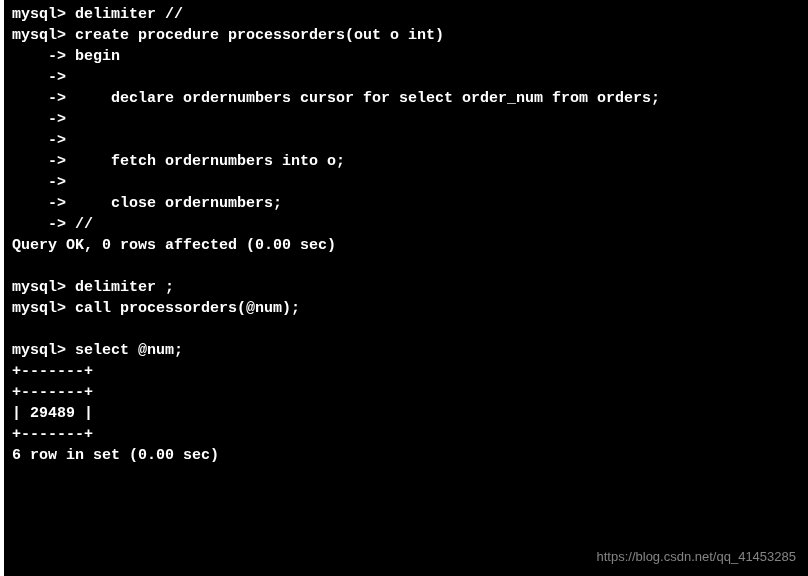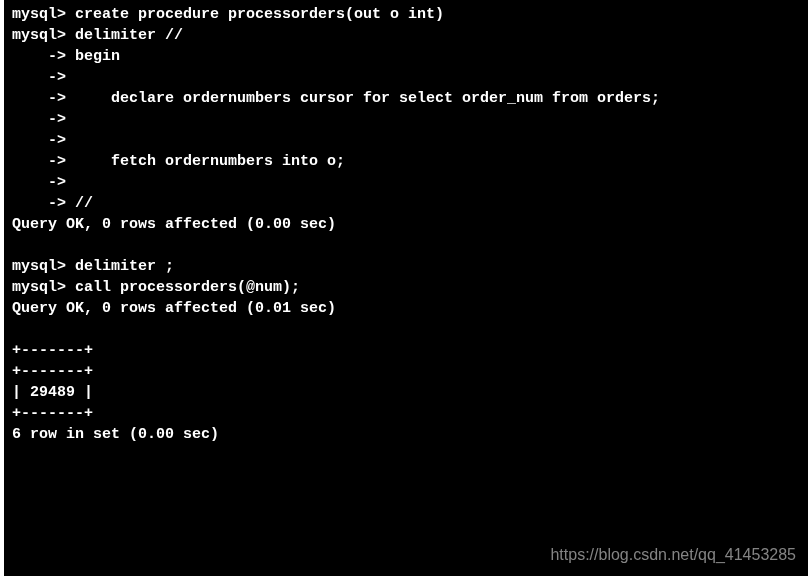--- a/index.html
+++ b/index.html
@@ -19,45 +19,46 @@
     .line {
       white-space: pre;
       font-weight: bold;
     }
     .watermark {
       position: absolute;
       bottom: 10px;
       right: 12px;
       color: #b0b0b0;
       font-family: Arial, sans-serif;
-      font-size: 16px;
+      font-size: 13px;
       font-weight: normal;
       opacity: 0.75;
     }
   </style>
 </head>
 <body>
 
 <div id="terminal-container">
+    <div class="line">mysql&gt; delimiter //</div>
     <div class="line">mysql&gt; create procedure processorders(out o int)</div>
-    <div class="line">mysql&gt; delimiter //</div>
     <div class="line">    -&gt; begin</div>
     <div class="line">    -&gt;</div>
     <div class="line">    -&gt;     declare ordernumbers cursor for select order_num from orders;</div>
     <div class="line">    -&gt;</div>
     <div class="line">    -&gt;</div>
     <div class="line">    -&gt;     fetch ordernumbers into o;</div>
     <div class="line">    -&gt;</div>
+    <div class="line">    -&gt;     close ordernumbers;</div>
     <div class="line">    -&gt; //</div>
     <div class="line">Query OK, 0 rows affected (0.00 sec)</div>
     <div class="line">&nbsp;</div>
     <div class="line">mysql&gt; delimiter ;</div>
     <div class="line">mysql&gt; call processorders(@num);</div>
-    <div class="line">Query OK, 0 rows affected (0.01 sec)</div>
     <div class="line">&nbsp;</div>
+    <div class="line">mysql&gt; select @num;</div>
     <div class="line">+-------+</div>
     <div class="line">+-------+</div>
     <div class="line">| 29489 |</div>
     <div class="line">+-------+</div>
     <div class="line">6 row in set (0.00 sec)</div>
   </div>
 
 <div class="watermark">https://blog.csdn.net/qq_41453285</div>
 
 </body></html>

